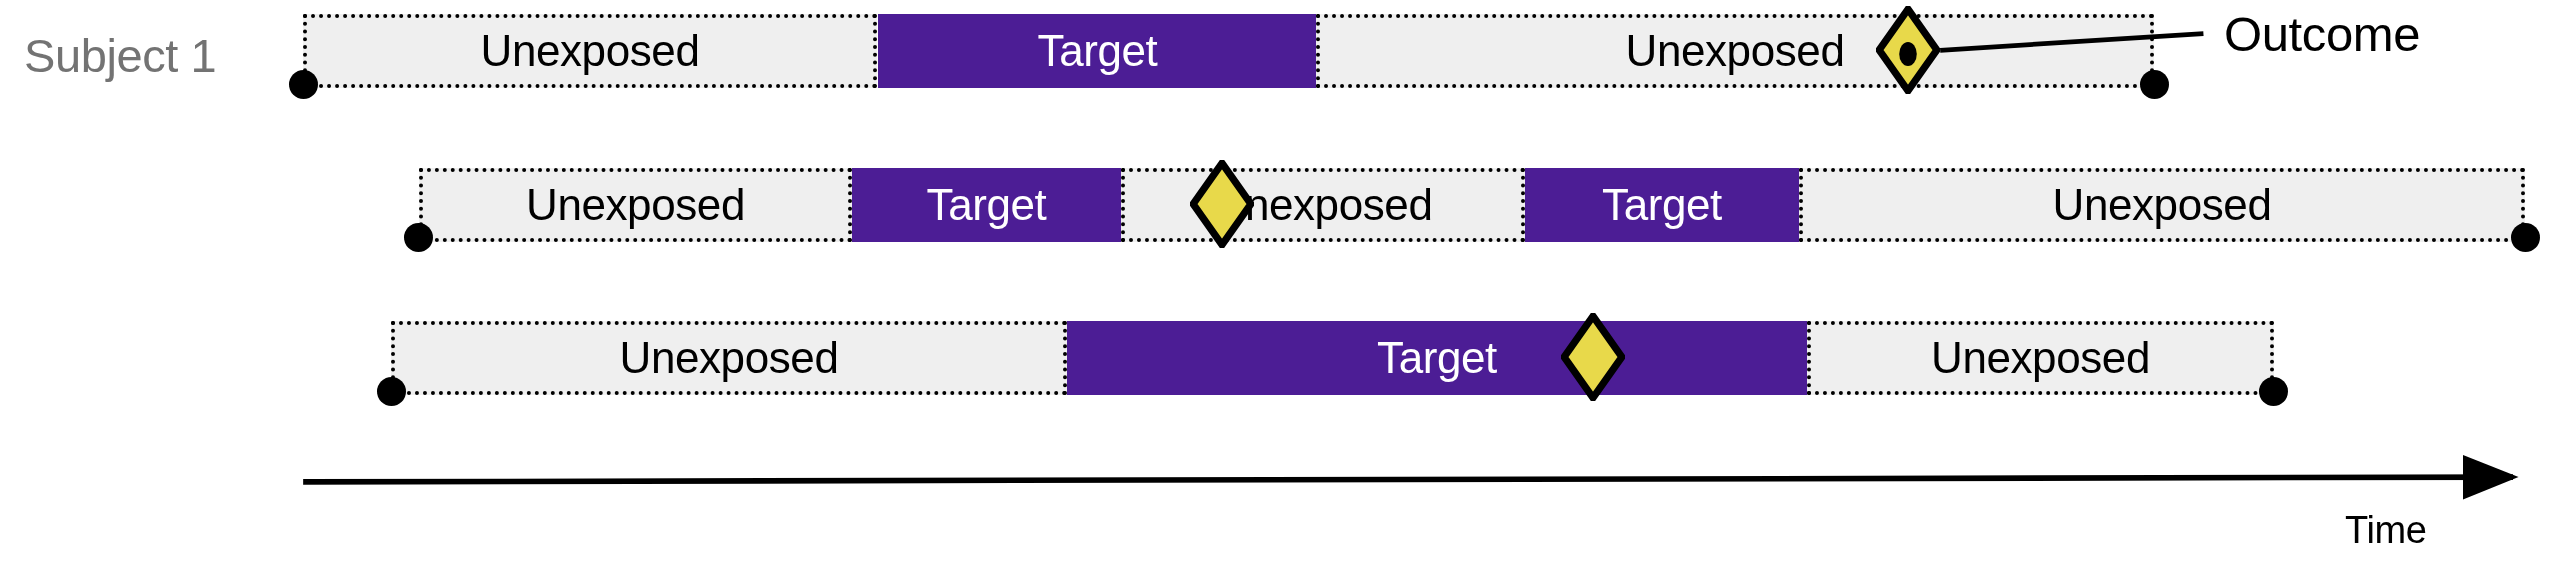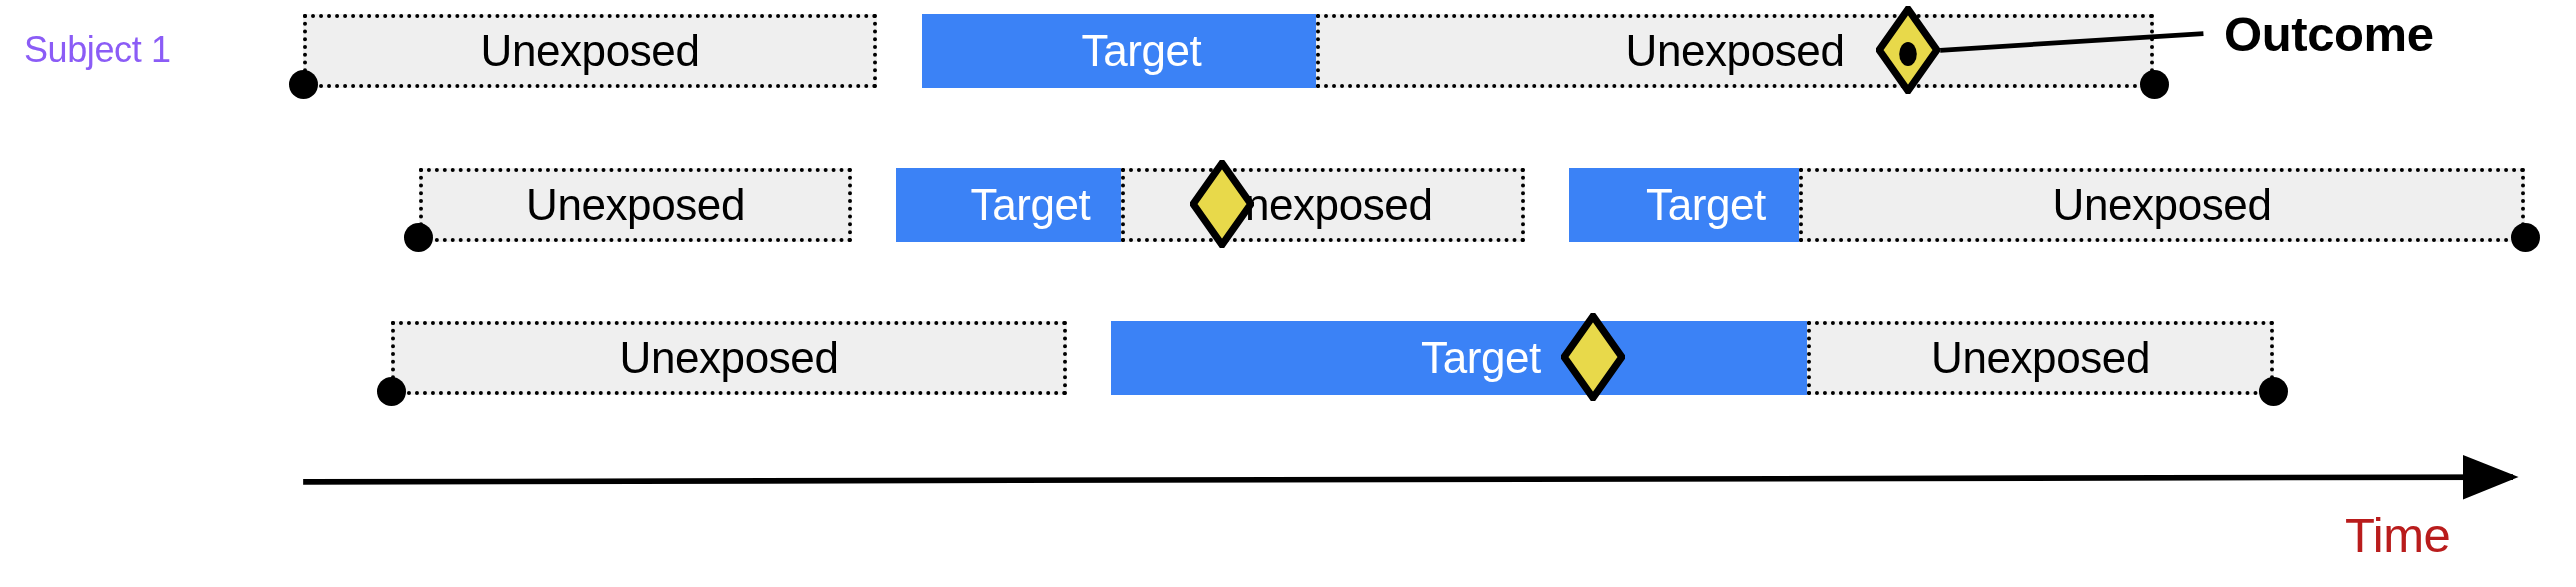--- a/index.html
+++ b/index.html
@@ -10,22 +10,22 @@
   #canvas {
     position: relative;
     width: 2576px;
     height: 588px;
     background: #ffffff;
     font-family: "Liberation Sans", sans-serif;
     overflow: hidden;
   }
   .subject-label {
     position: absolute;
-    font-size: 36px;
-    color: #8b5cf6;
+    font-size: 47px;
+    color: #737373;
     white-space: nowrap;
     line-height: 1;
     letter-spacing: -0.4px;
   }
   .row {
     position: absolute;
     height: 70px;
   }
   .segment {
     position: absolute;
@@ -38,23 +38,22 @@
     font-size: 44px;
     line-height: 1;
     letter-spacing: -0.4px;
   }
   .segment.unexposed {
     background: #EFEFEF;
     border: 4px dotted #000000;
     color: #000000;
   }
   .segment.target {
-    background: #3b82f6;
+    background: #4c1d95;
     color: #ffffff;
-    margin-left: 44px;
   }
   .seg-label {
     position: relative;
     z-index: 2;
   }
   .endpoint {
     position: absolute;
     width: 29px;
     height: 29px;
     border-radius: 50%;
@@ -68,26 +67,25 @@
     z-index: 8;
   }
   .diamond svg { display: block; }
   .outcome-label {
     position: absolute;
     font-size: 49px;
     color: #000000;
     white-space: nowrap;
     line-height: 1;
     letter-spacing: -0.4px;
-    font-weight: bold;
   }
   .time-label {
     position: absolute;
-    font-size: 49px;
-    color: #b91c1c;
+    font-size: 38px;
+    color: #000000;
     white-space: nowrap;
     line-height: 1;
     letter-spacing: -0.4px;
   }
   .leader-svg, .axis-svg {
     position: absolute;
     left: 0;
     top: 0;
     overflow: visible;
   }

